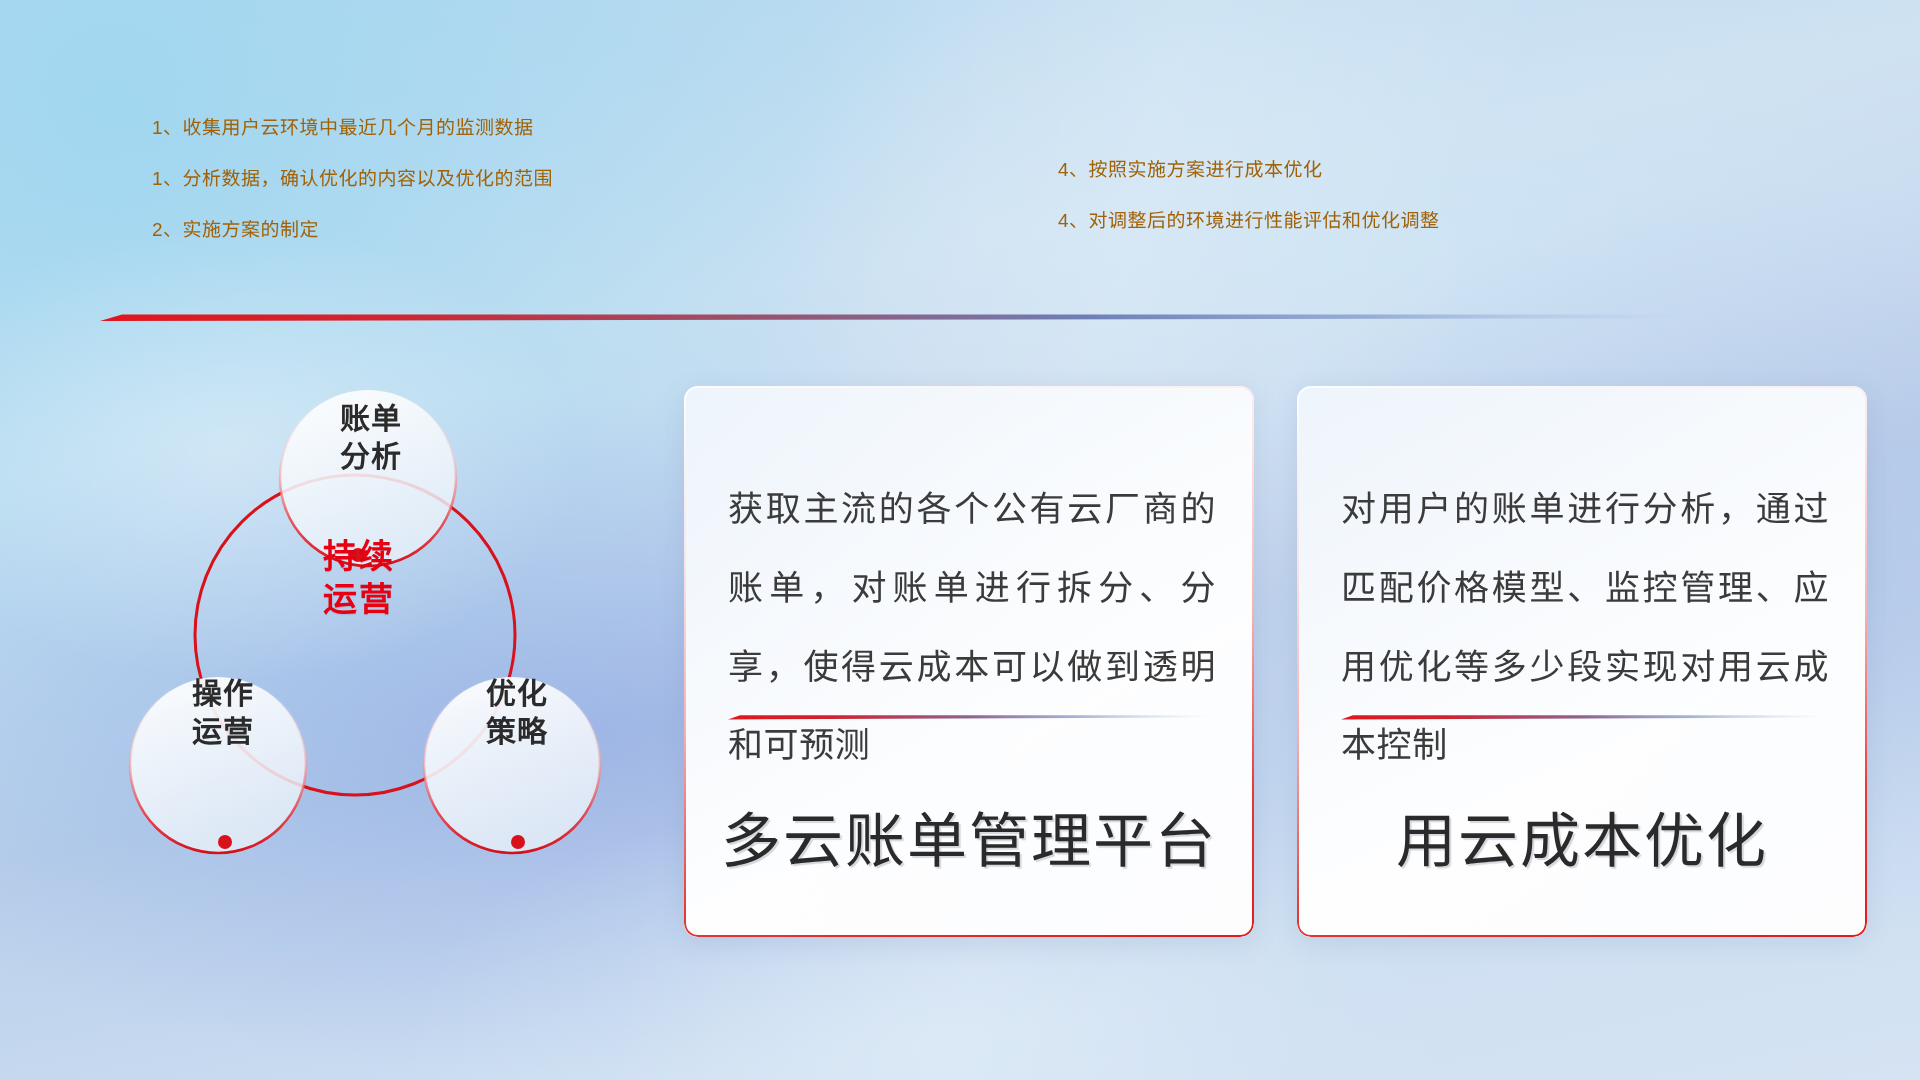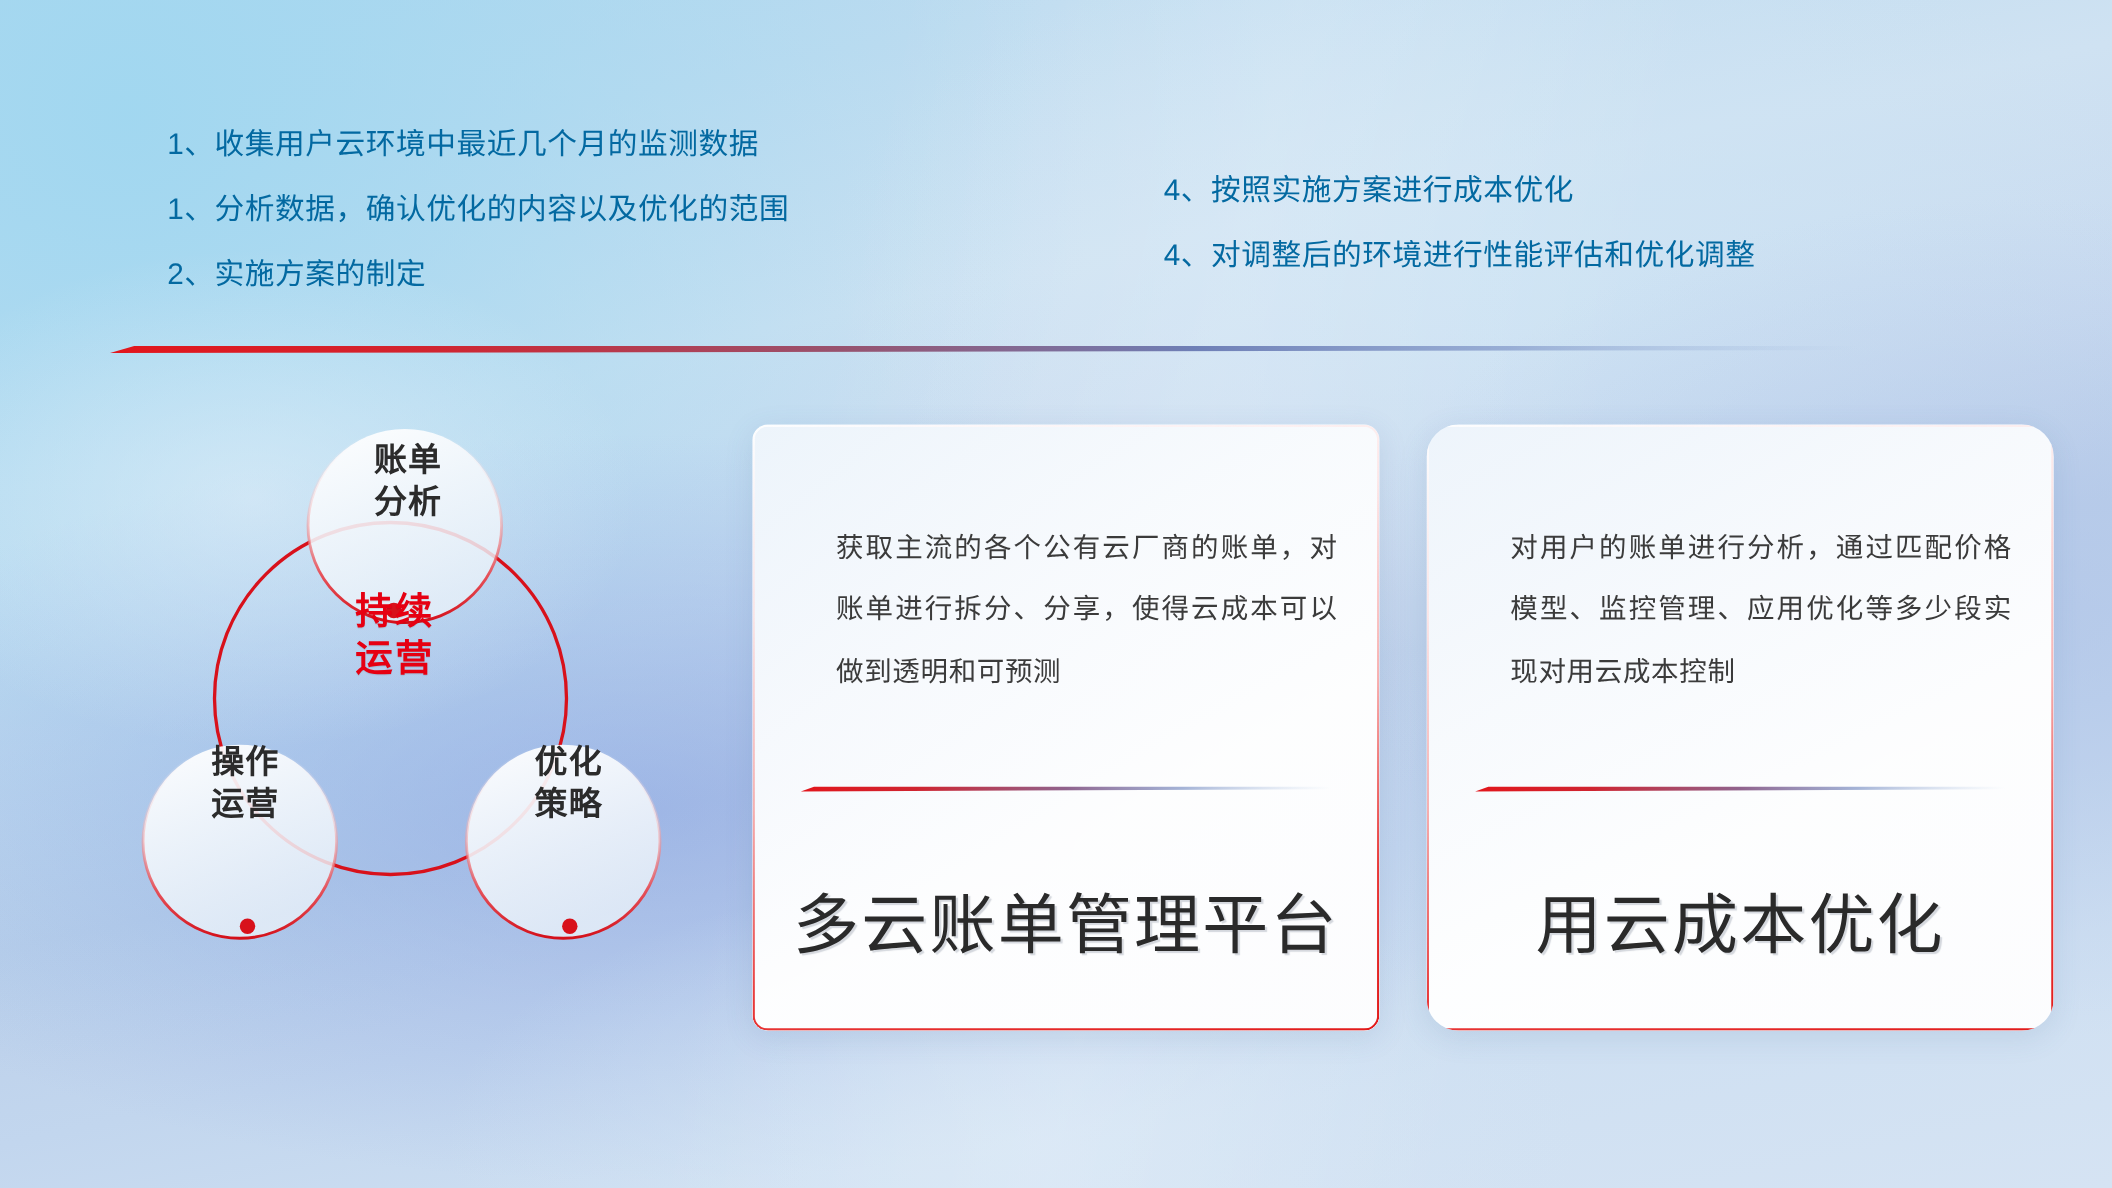--- a/index.html
+++ b/index.html
@@ -54,22 +54,22 @@
   .bg-glow-6 {
     background: radial-gradient(ellipse 26% 30% at 12% 42%, rgba(232,241,250,0.55) 0%, rgba(232,241,250,0.0) 70%);
   }
   .bg-sheen {
     background: linear-gradient(102deg, rgba(255,255,255,0.0) 38%, rgba(255,255,255,0.17) 55%, rgba(255,255,255,0.0) 72%);
   }
 
   
   .bullets {
     position: absolute;
-    color: #0369a1;
-    font-size: 27px;
+    color: #a16207;
+    font-size: 19px;
     line-height: 1;
     letter-spacing: 0.5px;
     white-space: nowrap;
   }
   .bullets.left  { left: 152px; top: 118px; }
   .bullets.right { left: 1010px; top: 160px; margin-left: 48px; }
   .bullet-item { margin-bottom: 32px; }
   .bullet-item:last-child { margin-bottom: 0; }
 
   
@@ -131,21 +131,21 @@
       linear-gradient(152deg,
         rgba(240,246,252,0.93) 0%,
         rgba(250,252,254,0.95) 34%,
         rgba(255,255,255,0.97) 62%,
         rgba(253,253,254,0.98) 100%);
     box-shadow: 0 6px 26px rgba(70,105,155,0.13);
     box-sizing: border-box;
     overflow: hidden;
   }
   .card-1 { left: 684px; }
-  .card-2 { left: 1297px; border-radius: 29px; }
+  .card-2 { left: 1297px; }
 
   
   .card-border {
     position: absolute;
     inset: 0;
     border-radius: 14px;
     padding: 2px;
     background: linear-gradient(168deg,
         rgba(255,255,255,0.85) 0%,
         rgba(255,214,214,0.55) 26%,
@@ -158,26 +158,25 @@
             mask-composite: exclude;
     pointer-events: none;
   }
 
   .card-body {
     position: absolute;
     left: 44px;
     right: 38px;
     top: 84px;
     color: #3b3b3b;
-    font-size: 25px;
+    font-size: 35px;
     line-height: 2.25;
     letter-spacing: 0.6px;
     text-align: justify;
     text-justify: inter-ideograph;
-    margin-left: 32px;
   }
   .card-rule {
     position: absolute;
     left: 44px;
     width: 482px;
     top: 328px;
     height: 6px;
   }
   .card-rule svg { display: block; width: 100%; height: 100%; }
 

